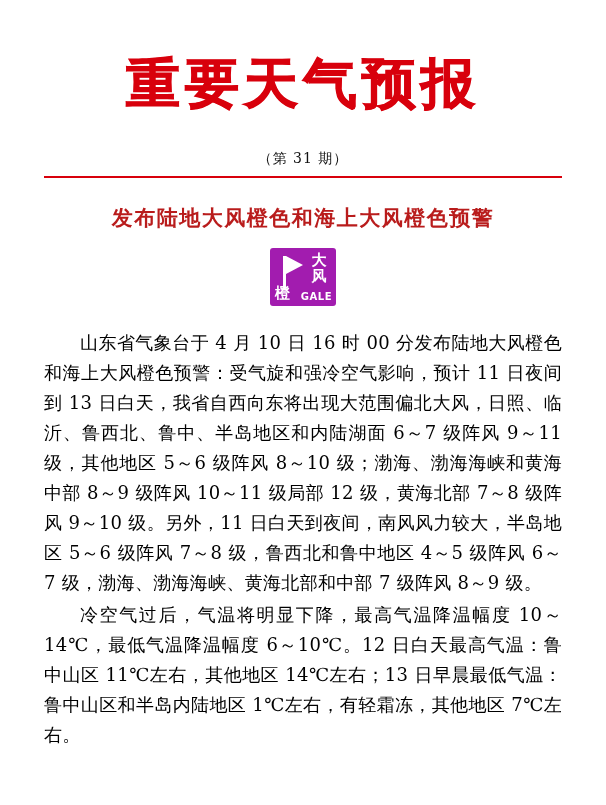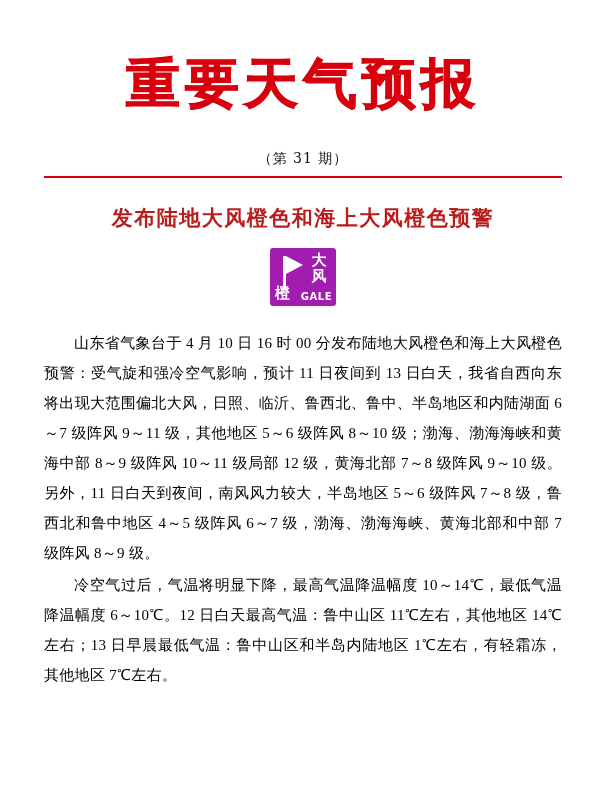--- a/index.html
+++ b/index.html
@@ -131,28 +131,27 @@
     font-size: 10px;
     font-weight: 700;
     color: #ffffff;
     letter-spacing: 0.5px;
   }
   .body-text {
     padding-top: 22px;
   }
   .body-text p {
     margin: 0 0 2px 0;
-    font-size: 15px;
+    font-size: 18px;
     line-height: 30px;
     letter-spacing: 0.3px;
     text-align: justify;
     text-justify: inter-character;
     text-indent: 2em;
     color: #000;
-    font-family: Liberation Serif, serif;
   }
 </style>
 </head>
 <body>
 
 <div class="page">
 
   <h1 class="doc-title">重要天气预报</h1>
 
   <div class="issue-no">（第 31 期）</div>

